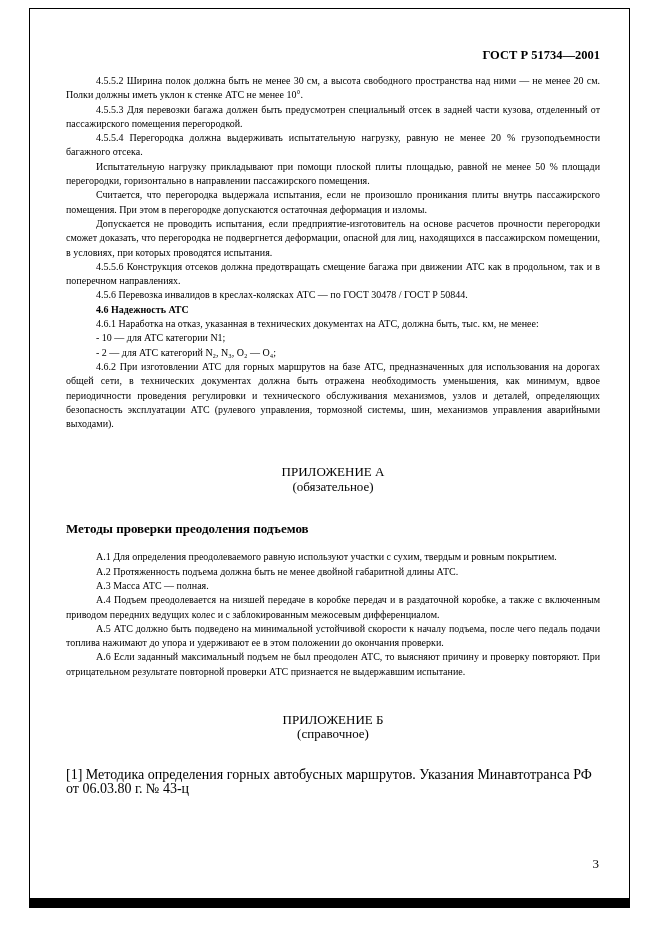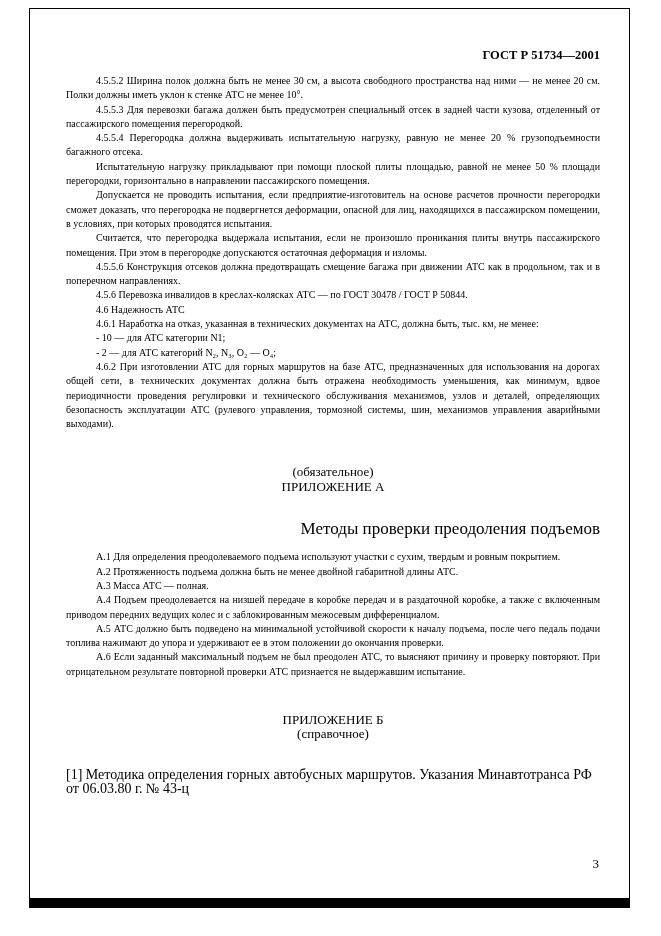--- a/index.html
+++ b/index.html
@@ -43,36 +43,36 @@
   }
   .body-text p,
   .appx-body p {
     margin: 0;
     font-size: 10px;
     line-height: 14.3px;
     text-align: justify;
     text-indent: 30px;
   }
   .body-text p.bold {
-    font-weight: normal;
+    font-weight: bold;
   }
   .appx-title-block {
     margin-top: 34px;
     text-align: center;
   }
   .appx-title-block p {
     margin: 0;
     font-size: 13px;
     line-height: 14.3px;
   }
   .appx-heading {
     margin: 28px 0 0 0;
-    text-align: right;
-    font-weight: normal;
-    font-size: 17px;
+    text-align: left;
+    font-weight: bold;
+    font-size: 13px;
     line-height: 14.3px;
   }
   .appx-body {
     margin-top: 14px;
   }
   .reference {
     margin: 26px 0 0 0;
     font-size: 14px;
     line-height: 14.3px;
     text-align: left;
@@ -92,40 +92,40 @@
   <div class="frame">
     <div class="content">
 
       <div class="doc-header">ГОСТ Р 51734—2001</div>
 
       <div class="body-text">
         <p>4.5.5.2 Ширина полок должна быть не менее 30 см, а высота свободного пространства над ними — не менее 20 см. Полки должны иметь уклон к стенке АТС не менее 10°.</p>
         <p>4.5.5.3 Для перевозки багажа должен быть предусмотрен специальный отсек в задней части кузова, отделенный от пассажирского помещения перегородкой.</p>
         <p>4.5.5.4 Перегородка должна выдерживать испытательную нагрузку, равную не менее 20 % грузоподъемности багажного отсека.</p>
         <p>Испытательную нагрузку прикладывают при помощи плоской плиты площадью, равной не менее 50 % площади перегородки, горизонтально в направлении пассажирского помещения.</p>
+        <p>Считается, что перегородка выдержала испытания, если не произошло проникания плиты внутрь пассажирского помещения. При этом в перегородке допускаются остаточная деформация и изломы.</p>
         <p>Допускается не проводить испытания, если предприятие-изготовитель на основе расчетов прочности перегородки сможет доказать, что перегородка не подвергнется деформации, опасной для лиц, находящихся в пассажирском помещении, в условиях, при которых проводятся испытания.</p>
-        <p>Считается, что перегородка выдержала испытания, если не произошло проникания плиты внутрь пассажирского помещения. При этом в перегородке допускаются остаточная деформация и изломы.</p>
         <p>4.5.5.6 Конструкция отсеков должна предотвращать смещение багажа при движении АТС как в продольном, так и в поперечном направлениях.</p>
         <p>4.5.6 Перевозка инвалидов в креслах-колясках АТС — по ГОСТ 30478 / ГОСТ Р 50844.</p>
         <p class="bold">4.6 Надежность АТС</p>
         <p>4.6.1 Наработка на отказ, указанная в технических документах на АТС, должна быть, тыс. км, не менее:</p>
         <p>-  10 — для АТС категории N1;</p>
         <p>-  2 — для АТС категорий N₂, N₃, O₂ — O₄;</p>
         <p>4.6.2 При изготовлении АТС для горных маршрутов на базе АТС, предназначенных для использования на дорогах общей сети, в технических документах должна быть отражена необходимость уменьшения, как минимум, вдвое периодичности проведения регулировки и технического обслуживания механизмов, узлов и деталей, определяющих безопасность эксплуатации АТС (рулевого управления, тормозной системы, шин, механизмов управления аварийными выходами).</p>
       </div>
 
       <div class="appx-title-block">
+        <p>ПРИЛОЖЕНИЕ А</p>
         <p>(обязательное)</p>
-        <p>ПРИЛОЖЕНИЕ А</p>
       </div>
 
       <p class="appx-heading">Методы проверки преодоления подъемов</p>
 
       <div class="appx-body">
-        <p>А.1 Для определения преодолеваемого подъема используют участки с сухим, твердым и ровным покрытием.</p>
+        <p>А.1 Для определения преодолеваемого равную используют участки с сухим, твердым и ровным покрытием.</p>
         <p>А.2 Протяженность подъема должна быть не менее двойной габаритной длины АТС.</p>
         <p>А.3 Масса АТС — полная.</p>
         <p>А.4 Подъем преодолевается на низшей передаче в коробке передач и в раздаточной коробке, а также с включенным приводом передних ведущих колес и с заблокированным межосевым дифференциалом.</p>
         <p>А.5 АТС должно быть подведено на минимальной устойчивой скорости к началу подъема, после чего педаль подачи топлива нажимают до упора и удерживают ее в этом положении до окончания проверки.</p>
         <p>А.6 Если заданный максимальный подъем не был преодолен АТС, то выясняют причину и проверку повторяют. При отрицательном результате повторной проверки АТС признается не выдержавшим испытание.</p>
       </div>
 
       <div class="appx-title-block">
         <p>ПРИЛОЖЕНИЕ Б</p>
         <p>(справочное)</p>

